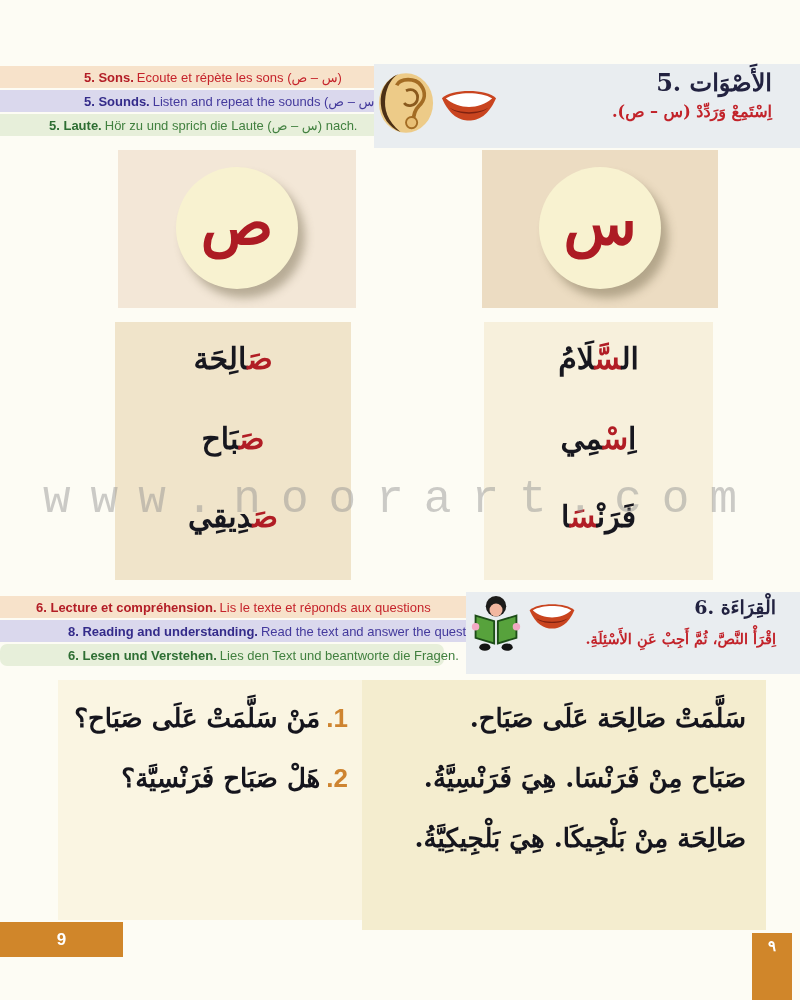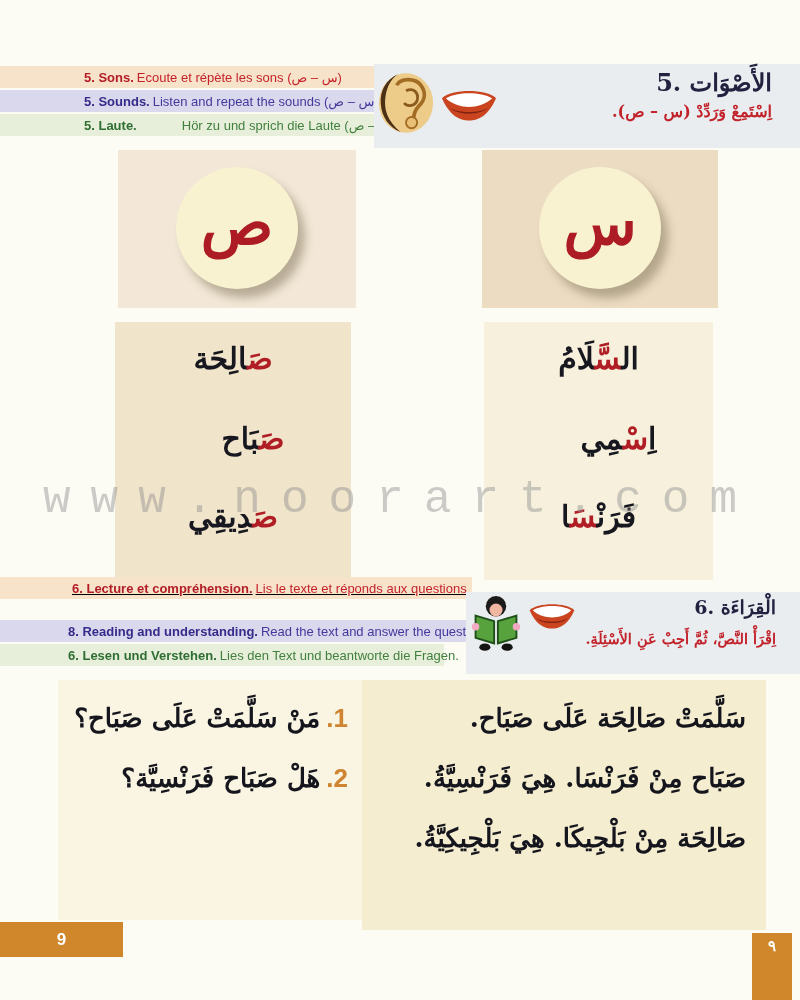--- a/index.html
+++ b/index.html
@@ -4,24 +4,24 @@
 <style>
   html,body{margin:0;padding:0;background:#ffffff;}
   #page{position:relative;width:800px;height:1000px;background:#fdfcf4;overflow:hidden;
         font-family:"Liberation Sans",sans-serif;}
 
   
   .stripe{position:absolute;left:0;height:22px;display:flex;align-items:center;
           box-sizing:border-box;font-size:13px;white-space:nowrap;}
   .s5-fr{top:66px;width:380px;background:#f7e2ca;padding-left:84px;}
   .s5-en{top:90px;width:384px;background:#dad8ed;padding-left:84px;}
-  .s5-de{top:114px;width:374px;background:#e7efda;padding-left:84px;gap:42px;}
-  .s6-fr{top:577px;width:472px;background:#f7e2ca;padding-left:72px;text-decoration:underline;}
+  .s5-de{top:114px;width:374px;background:#e7efda;padding-left:49px;}
+  .s6-fr{top:596px;width:472px;background:#f7e2ca;padding-left:36px;}
   .s6-en{top:620px;width:466px;background:#dad8ed;padding-left:68px;}
-  .s6-de{top:644px;width:444px;background:#e7efda;padding-left:68px;}
+  .s6-de{top:644px;width:444px;background:#e7efda;padding-left:68px;border-radius:7px;}
   .lead{font-weight:bold;margin-right:3px;}
   .fr-l{color:#b31d26;} .fr-r{color:#c5232b;}
   .en-l{color:#342b8a;} .en-r{color:#43399c;}
   .de-l{color:#2e6e33;} .de-r{color:#41803f;}
 
   
   .band{position:absolute;background:#e9edf0;}
   .s5-band{left:374px;top:64px;width:426px;height:84px;}
   .s6-band{left:466px;top:592px;width:334px;height:82px;}
   .ar-title{position:absolute;text-align:right;direction:ltr;font-weight:bold;
@@ -50,21 +50,21 @@
   .c-right{left:57px;top:17px;}
   .big-letter{font-family:"DejaVu Serif",serif;font-weight:bold;font-size:60px;
               color:#ad1b24;line-height:1;padding-bottom:10px;}
 
   
   .wp-left{left:115px;top:322px;width:236px;height:258px;background:#f0e4ca;}
   .wp-right{left:484px;top:322px;width:229px;height:258px;background:#f7f0dc;}
   .word{position:absolute;width:100%;text-align:center;direction:rtl;
         font-family:"DejaVu Serif",serif;font-weight:bold;font-size:30px;
         color:#17171f;line-height:46px;}
-  .w1{top:14px;} .w2{top:94px;padding-left:20px;} .w3{top:172px;}
+  .w1{top:14px;} .w2{top:94px;} .w3{top:172px;}
   .red{color:#b11d25;}
 
   
   .watermark{position:absolute;left:0;top:474px;width:100%;text-align:center;
              font-family:"Liberation Mono",monospace;font-size:46px;letter-spacing:20px;
              color:#8f8f8f;opacity:.45;z-index:6;white-space:nowrap;}
 
   
   .rp-q{left:58px;top:680px;width:304px;height:240px;background:#faf5e2;}
   .rp-t{left:362px;top:680px;width:404px;height:250px;background:#f4edcf;}

